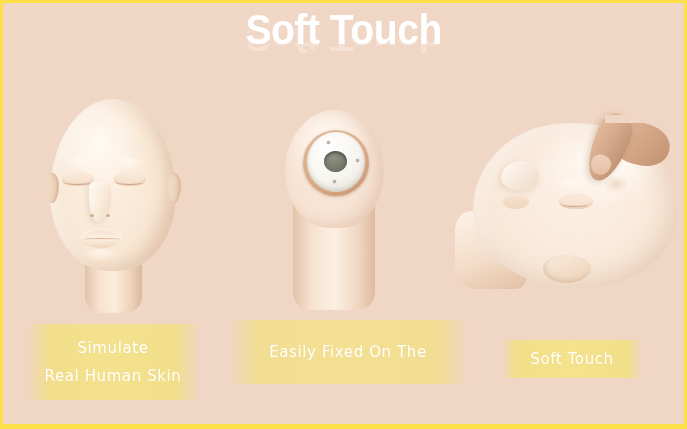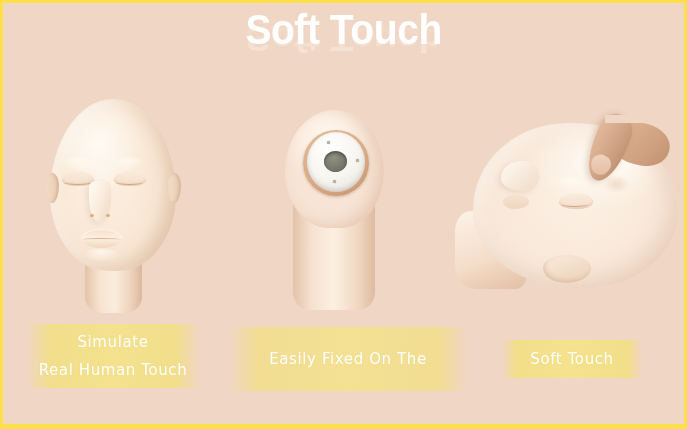--- a/index.html
+++ b/index.html
@@ -264,31 +264,31 @@
     text-align:center;
     color:#ffffff;
     font-family:"DejaVu Sans",sans-serif;
     font-weight:400;
     letter-spacing:.6px;
     text-shadow:0 0 1px rgba(236,198,96,.35);
   }
   .caption .line{display:block;white-space:nowrap;}
 
   #caption-skin{
-    left:23px;top:321px;width:174px;height:64px;
+    left:23px;top:321px;width:174px;height:76px;
     font-size:15px;line-height:28px;
     background:linear-gradient(to right,
       rgba(242,223,134,0) 0%,
       rgba(242,223,134,.92) 14%,
       rgba(244,226,140,.97) 50%,
       rgba(242,223,134,.92) 86%,
       rgba(242,223,134,0) 100%);
   }
   #caption-fixed{
-    left:226px;top:324px;width:238px;height:64px;
+    left:226px;top:317px;width:238px;height:64px;
     font-size:15px;line-height:28px;
     background:linear-gradient(to right,
       rgba(242,223,134,0) 0%,
       rgba(242,223,134,.80) 12%,
       rgba(244,226,140,.88) 50%,
       rgba(242,223,134,.80) 88%,
       rgba(242,223,134,0) 100%);
   }
   #caption-soft{
     left:499px;top:337px;width:140px;height:38px;
@@ -361,21 +361,21 @@
       <div class="cheek-dimple"></div>
       <div class="knuckle"></div>
       <div class="finger">
         <div class="finger-nail"></div>
       </div>
       <div class="hand-crop"></div>
     </div>
 
     <div class="caption" id="caption-skin">
       <span class="line">Simulate</span>
-      <span class="line">Real Human Touch</span>
+      <span class="line">Real Human Skin</span>
     </div>
 
     <div class="caption" id="caption-fixed">
       <span class="line">Easily Fixed On The</span>
     </div>
 
     <div class="caption" id="caption-soft">
       <span class="line">Soft Touch</span>
     </div>
 

